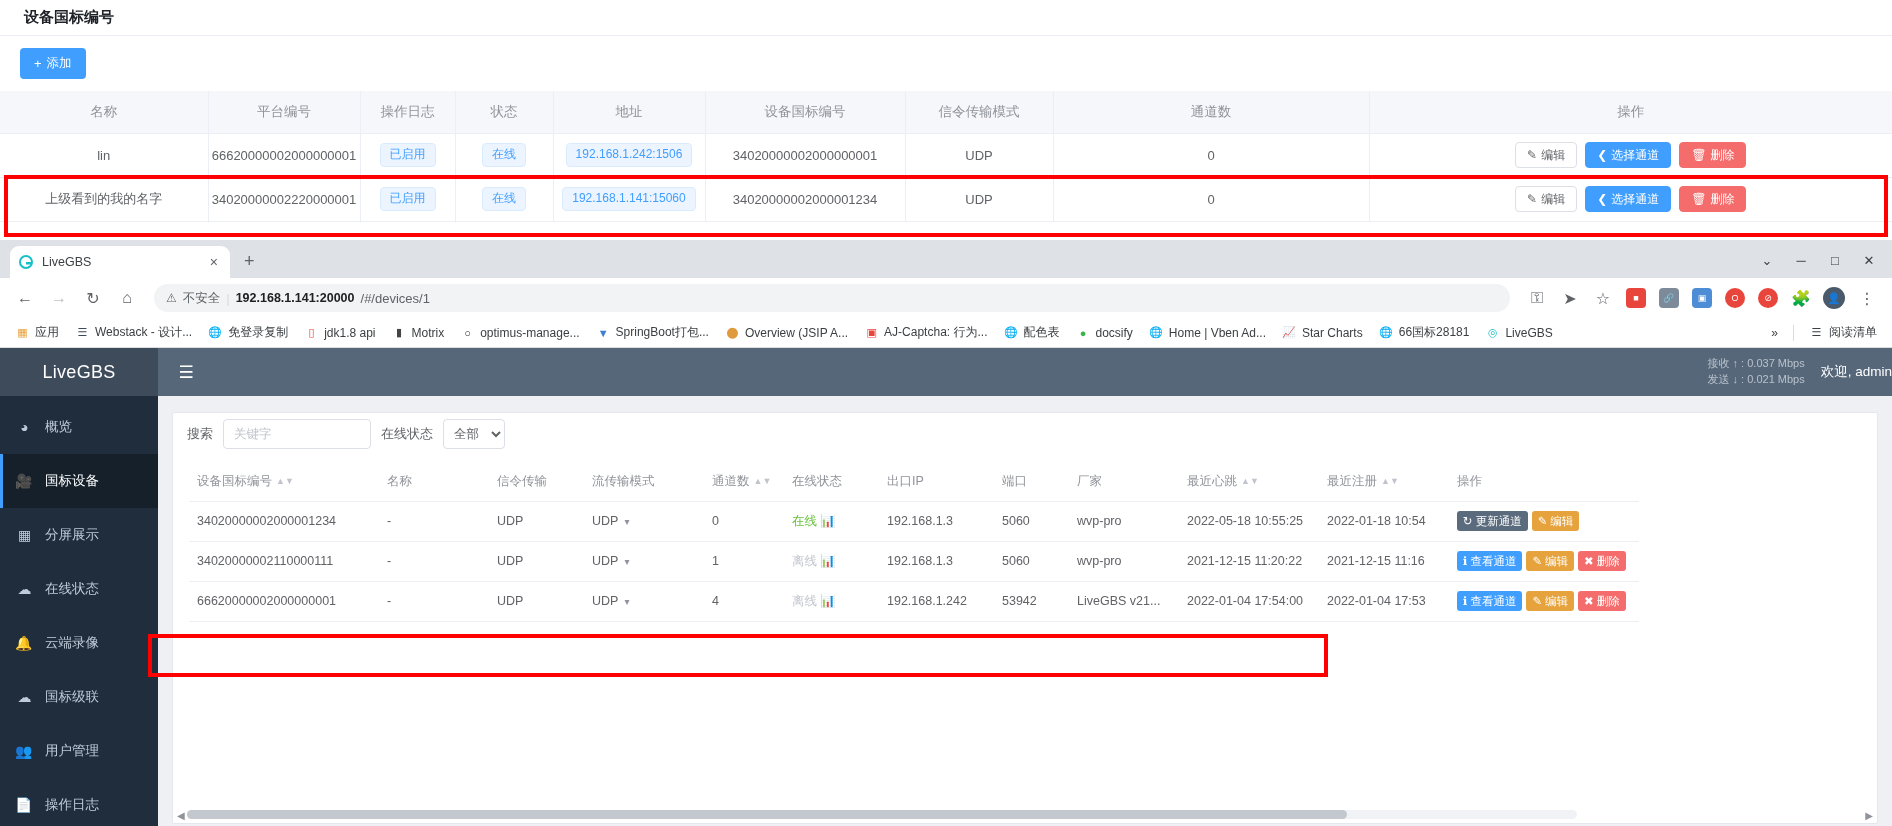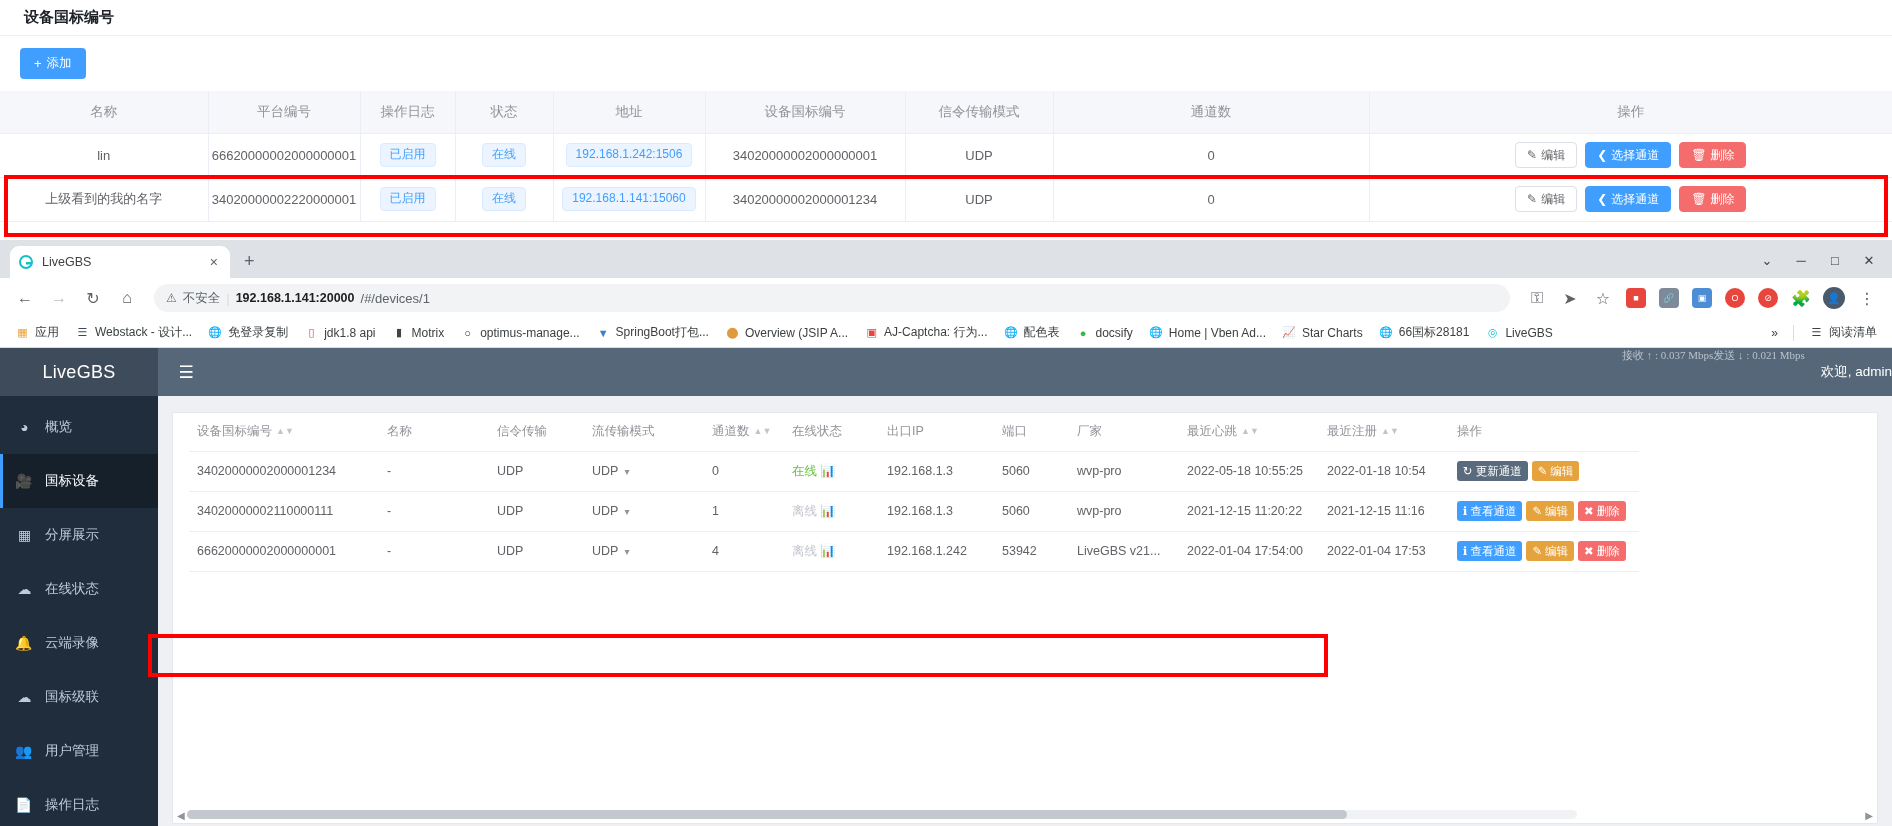--- a/index.html
+++ b/index.html
@@ -108,22 +108,22 @@
   .bm-divider { width:1px; height:16px; background:#dadce0; margin:0 4px; }
 
   
   .app { position:relative; width:1892px; height:478px; background:#eef0f4; overflow:hidden; }
   .app-header { height:48px; display:flex; align-items:stretch; background:#56677a; }
   .logo-box { width:158px; background:#3e4b5a; color:#fff; display:flex;
               align-items:center; justify-content:center; font-size:18px; letter-spacing:.3px; }
   .hamb { width:56px; display:flex; align-items:center; justify-content:center;
           color:#fff; font-size:17px; cursor:pointer; }
   .hdr-spacer { flex:1; }
-  .net-stats { display:flex; flex-direction:row; justify-content:center;
-               color:#b9c2cc; font-size:11px; padding-right:16px; line-height:1.45; text-align:right;font-family:Liberation Serif, serif; }
+  .net-stats { display:flex; flex-direction:column; justify-content:center;
+               color:#b9c2cc; font-size:11px; padding-right:16px; line-height:1.45; text-align:right; }
   .welcome { display:flex; align-items:center; color:#fff; font-size:13.5px; }
 
   .app-body { display:flex; height:430px; }
   .sidebar { width:158px; background:#1f2d3d; flex:0 0 158px; padding-top:4px; }
   .side-item { height:54px; display:flex; align-items:center; gap:12px;
                padding-left:16px; color:#bfcbd9; font-size:13.5px; cursor:pointer; }
   .side-item.active { background:#15202b; color:#fff; box-shadow:inset 3px 0 0 #409eff; }
   .side-ico { width:17px; display:flex; align-items:center; justify-content:center; font-size:14px; }
 
   .content { flex:1; padding:16px 14px 0 14px; overflow:hidden; }
@@ -464,20 +464,28 @@
         <div class="side-item">
           <span class="side-ico">📄</span>
           <span>操作日志</span>
           </div>
 
       </div>
 
       <div class="content">
         <div class="panel">
 
+          <div class="filter-row">
+            <span class="flabel">搜索</span>
+            <input class="finput" type="text" placeholder="关键字" style="">
+            <span class="flabel">在线状态</span>
+            <select class="fselect">
+              <option>全部</option>
+            </select>
+          </div>
 
           <div class="dev-scroll">
             <table class="dev-table">
               <colgroup>
                 <col style="width:190px">
                   <col style="width:110px">
                   <col style="width:95px">
                   <col style="width:120px">
                 <col style="width:80px">
                   <col style="width:95px">

